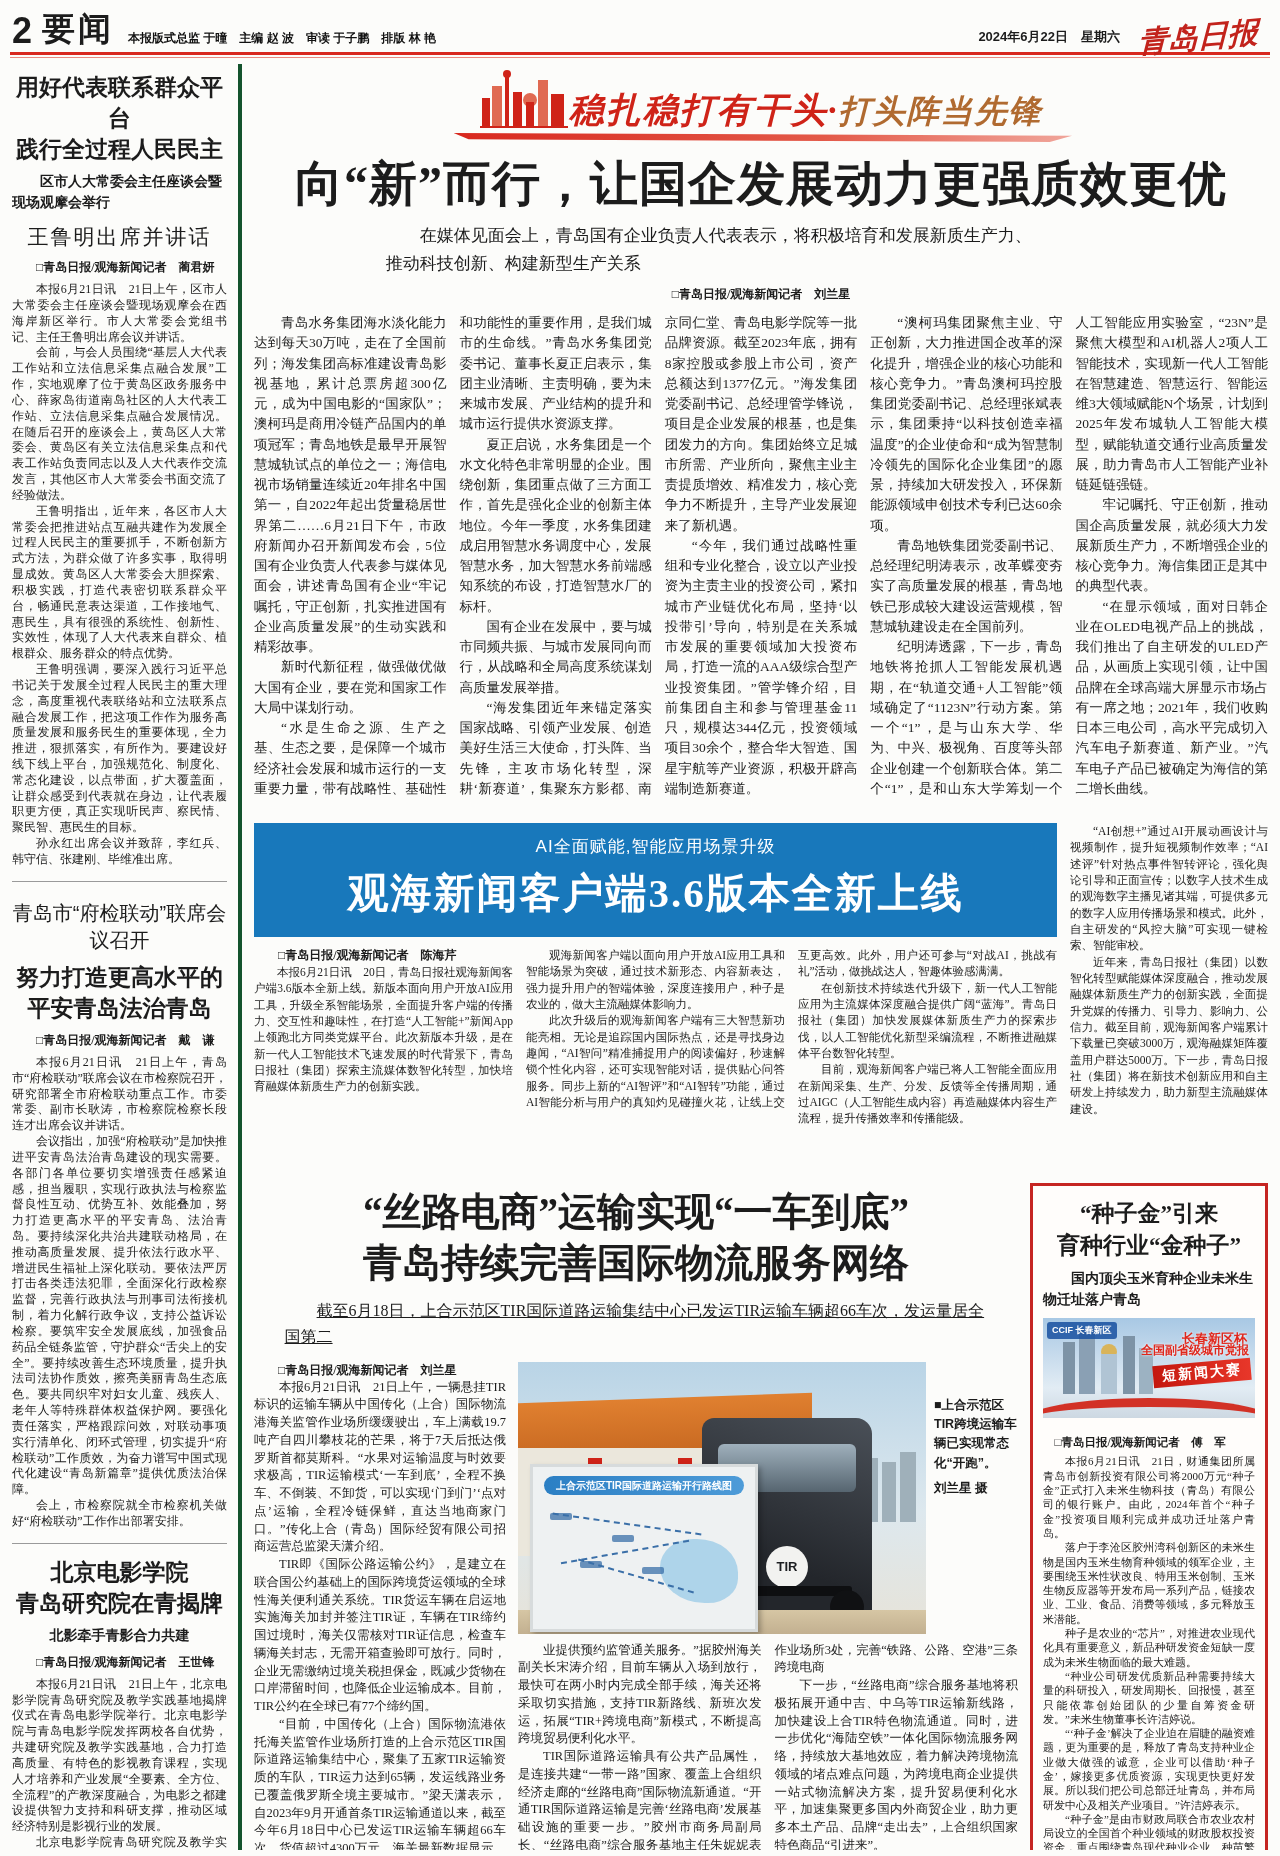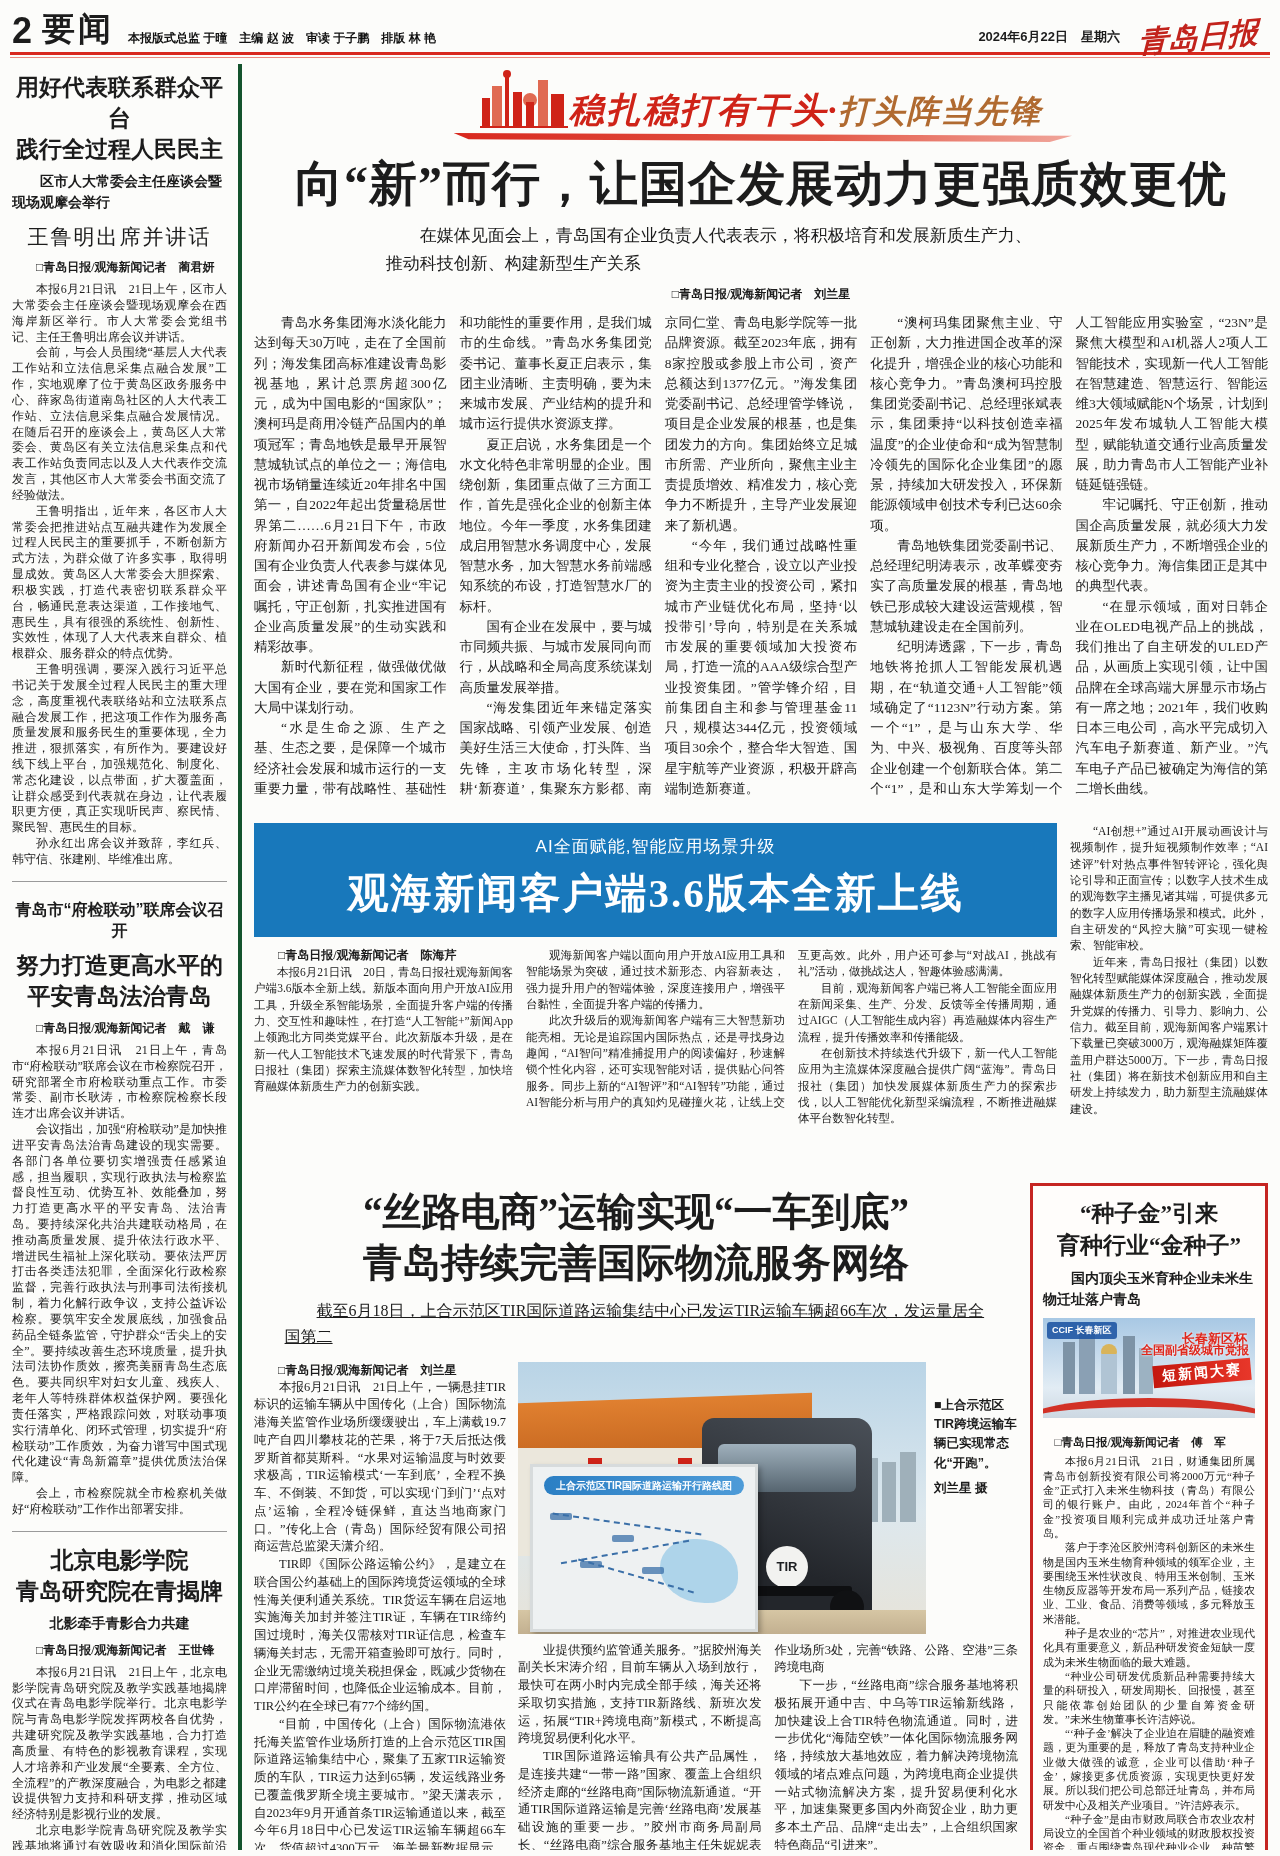--- a/index.html
+++ b/index.html
@@ -20,21 +20,21 @@
   .body-wrap { display:flex; padding:6px 12px 0 12px; gap:12px; height:1792px; overflow:hidden; }
   .left-col { width:230px; flex:none; border-right:4px solid #14532d; padding-right:11px; overflow:hidden; }
   .main-col { flex:1; overflow:hidden; }
   
   .lh1 { font-size:23px; font-weight:900; text-align:center; line-height:1.35; white-space:pre-line; margin:8px 0 6px; }
   .lsub { font-size:14px; font-weight:700; font-family:"Liberation Sans",sans-serif; line-height:1.5; margin:4px 0; text-indent:2em; }
   .lsub2 { font-size:21px; text-align:center; margin:10px 0 6px; font-weight:400; letter-spacing:2px; }
   .byline { font-size:12px; margin:8px 0 6px; text-indent:2em; font-weight:700; }
   .ltext p, .seedtext p { font-size:12px; line-height:1.32; text-align:justify; text-indent:2em; }
   .divider { border-top:1px solid #9a9a9a; margin:13px 0; }
-  .kicker2 { font-size:16px; font-weight:700; text-align:center; font-family:"Liberation Sans",sans-serif; margin-top:18px; }
+  .kicker2 { font-size:20px; font-weight:400; text-align:center; font-family:"Liberation Sans",sans-serif; margin-top:18px; }
   
   .top-banner { text-align:center; margin:2px 0 0; }
   .banner-inner { display:inline-flex; align-items:flex-end; gap:1px; }
   .banner-text { font-size:35px; font-weight:900; font-style:italic; color:#cf2318; letter-spacing:2px; line-height:1; padding-bottom:4px; }
   .banner-text .alt { color:#b06a30; font-size:32px; }
   .banner-bar { width:620px; height:9px; margin:1px auto 0; background:linear-gradient(90deg,#d8281e 0%,#e35948 60%,#f0a59a 100%);
                 transform:skewX(-30deg); clip-path:polygon(0 0,100% 30%,97% 100%,3% 70%); }
   
   .main-headline { font-size:48px; font-weight:900; text-align:center; letter-spacing:1px; margin:10px 0 6px; }
   .main-deck { width:74%; margin:0 auto 2px; font-size:17px; line-height:1.65; white-space:pre-line; text-indent:2em; }
@@ -215,24 +215,24 @@
 
       <div class="row2">
         <div class="row2-left">
           <div class="app-banner">
             <div class="l1">AI全面赋能,智能应用场景升级</div>
             <div class="l2">观海新闻客户端3.6版本全新上线</div>
           </div>
           <div class="app-left-body">
             <p class="byline" style="text-indent:2em;margin:0;">□青岛日报/观海新闻记者　陈海芹</p>
             <p>本报6月21日讯　20日，青岛日报社观海新闻客户端3.6版本全新上线。新版本面向用户开放AI应用工具，升级全系智能场景，全面提升客户端的传播力、交互性和趣味性，在打造“人工智能+”新闻App上领跑北方同类党媒平台。此次新版本升级，是在新一代人工智能技术飞速发展的时代背景下，青岛日报社（集团）探索主流媒体数智化转型，加快培育融媒体新质生产力的创新实践。</p>
-            <p>观海新闻客户端以面向用户开放AI应用工具和智能场景为突破，通过技术新形态、内容新表达，强力提升用户的智端体验，深度连接用户，增强平台黏性，全面提升客户端的传播力。</p>
+            <p>观海新闻客户端以面向用户开放AI应用工具和智能场景为突破，通过技术新形态、内容新表达，强力提升用户的智端体验，深度连接用户，种子是农业的，做大主流融媒体影响力。</p>
             <p>此次升级后的观海新闻客户端有三大智慧新功能亮相。无论是追踪国内国际热点，还是寻找身边趣闻，“AI智问”精准捕捉用户的阅读偏好，秒速解锁个性化内容，还可实现智能对话，提供贴心问答服务。同步上新的“AI智评”和“AI智转”功能，通过AI智能分析与用户的真知灼见碰撞火花，让线上交互更高效。此外，用户还可参与“对战AI，挑战有礼”活动，做挑战达人，智趣体验感满满。</p>
+            <p>在创新技术持续迭代升级下，新一代人工智能应用为主流媒体深度融合提供广阔“蓝海”。青岛日报社（集团）加快发展媒体新质生产力的探索步伐，以人工智能优化新型采编流程，不断推进融媒体平台数智化转型。</p>
             <p>目前，观海新闻客户端已将人工智能全面应用在新闻采集、生产、分发、反馈等全传播周期，通过AIGC（人工智能生成内容）再造融媒体内容生产流程，提升传播效率和传播能级。</p>
-            <p>在创新技术持续迭代升级下，新一代人工智能应用为主流媒体深度融合提供广阔“蓝海”。青岛日报社（集团）加快发展媒体新质生产力的探索步伐，以人工智能优化新型采编流程，不断推进融媒体平台数智化转型。</p>
           </div>
         </div>
         <div class="row2-right">
           <p>“AI创想+”通过AI开展动画设计与视频制作，提升短视频制作效率；“AI述评”针对热点事件智转评论，强化舆论引导和正面宣传；以数字人技术生成的观海数字主播见诸其端，可提供多元的数字人应用传播场景和模式。此外，自主研发的“风控大脑”可实现一键检索、智能审校。</p>
           <p>近年来，青岛日报社（集团）以数智化转型赋能媒体深度融合，推动发展融媒体新质生产力的创新实践，全面提升党媒的传播力、引导力、影响力、公信力。截至目前，观海新闻客户端累计下载量已突破3000万，观海融媒矩阵覆盖用户群达5000万。下一步，青岛日报社（集团）将在新技术创新应用和自主研发上持续发力，助力新型主流融媒体建设。</p>
         </div>
       </div>
 
       <div class="row3">
 

